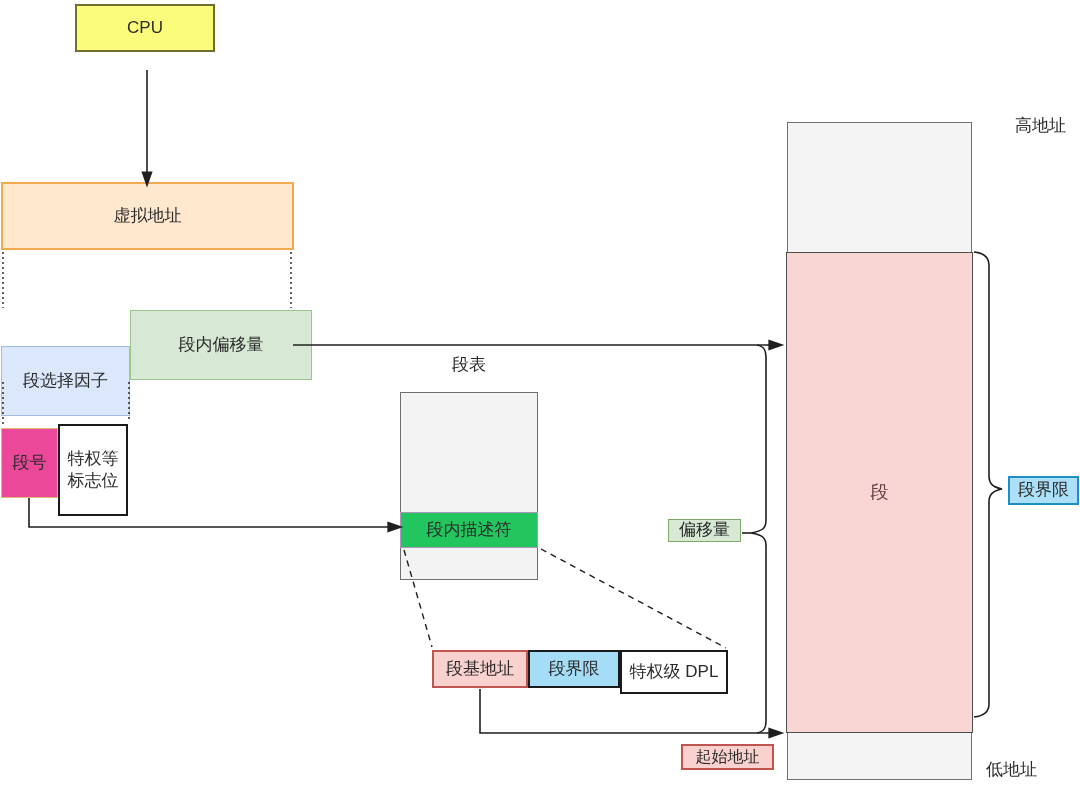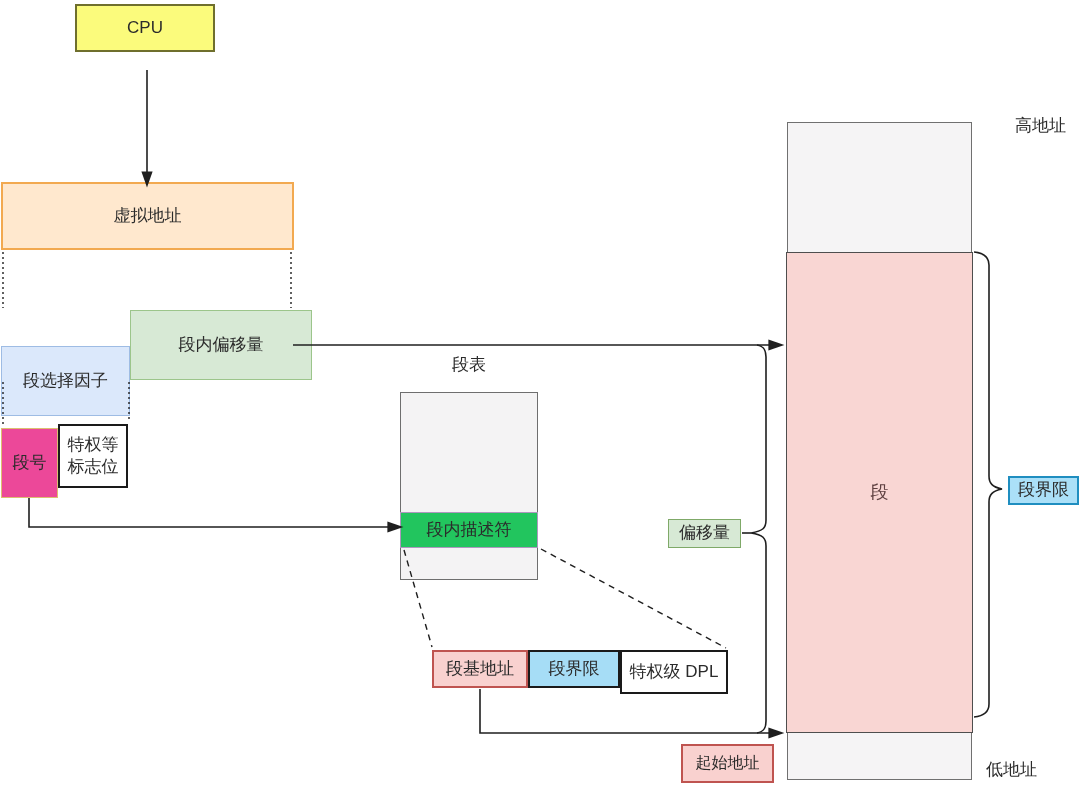--- a/index.html
+++ b/index.html
@@ -12,32 +12,32 @@
     position:absolute; box-sizing:border-box;
     display:flex; align-items:center; justify-content:center;
     font-size:17px; color:#2b2b2b; text-align:center; line-height:1.3;
     white-space:nowrap;
   }
   .cpu          { left:75px;  top:4px;   width:140px; height:48px;  background:#FBFB7C; border:2px solid #6f6f2d; }
   .va           { left:1px;   top:182px; width:293px; height:68px;  background:#FFE8CE; border:2px solid #F2A950; }
   .sel          { left:1px;   top:310px; width:129px; height:70px;  background:#DBE8FB; border:1.5px solid #9EBCE4;margin-top:36px; }
   .off          { left:130px; top:310px; width:182px; height:70px;  background:#D7E9D5; border:1.5px solid #9CC58B; }
   .segnum       { left:1px;   top:428px; width:57px;  height:70px;  background:#ec4899; border:1.5px solid #DCBE70; }
-  .privflags    { left:58px;  top:424px; width:70px;  height:64px;  background:#ffffff; border:2px solid #1a1a1a; flex-direction:column; }
+  .privflags    { left:58px;  top:424px; width:70px;  height:92px;  background:#ffffff; border:2px solid #1a1a1a; flex-direction:column; }
   .table-title  { left:400px; top:353px; width:138px; height:24px;  background:transparent;align-items:center; }
   .segtable     { left:400px; top:392px; width:138px; height:188px; background:#F4F3F4; border:1.5px solid #6e6e6e; }
   .descriptor   { left:400px; top:512px; width:138px; height:36px;  background:#22c55e; border:1.5px solid #AE97BE; }
   .basebox      { left:432px; top:650px; width:96px;  height:38px;  background:#F9D1CF; border:2px solid #BF5450; }
   .limitbox     { left:528px; top:650px; width:92px;  height:38px;  background:#A6DDF6; border:2px solid #1a1a1a; }
   .dplbox       { left:620px; top:650px; width:108px; height:44px;  background:#ffffff; border:2px solid #1a1a1a; }
   .memcol       { left:787px; top:122px; width:185px; height:658px; background:#F5F4F5; border:1.5px solid #707070; }
   .segblock     { left:786px; top:252px; width:187px; height:481px; background:#F9D6D3; border:1.5px solid #4e4e4e; color:#5e4040; font-size:18px; }
-  .offlabel     { left:668px; top:519px; width:73px;  height:29px;  background:#D7E9D5; border:1.5px solid #7FA968; }
+  .offlabel     { left:668px; top:519px; width:73px;  height:23px;  background:#D7E9D5; border:1.5px solid #7FA968; }
   .rlimitlabel  { left:1008px;top:476px; width:71px;  height:29px;  background:#ABE0F8; border:2px solid #1F8EC0; }
-  .startlabel   { left:681px; top:744px; width:93px;  height:39px;  background:#F9D1CF; border:2px solid #BF5450; font-size:16px; }
+  .startlabel   { left:681px; top:744px; width:93px;  height:26px;  background:#F9D1CF; border:2px solid #BF5450; font-size:16px; }
   .highaddr     { left:986px; top:113px; width:80px;  height:26px;  justify-content:flex-end; }
   .lowaddr      { left:986px; top:757px; width:80px;  height:26px;  justify-content:flex-start; }
   #overlay {
     position:absolute; left:0; top:0; width:1080px; height:785px;
     pointer-events:none;
   }
   #overlay path, #overlay line { stroke:#1f1f1f; fill:none; }
 </style>
 </head>
 <body>

